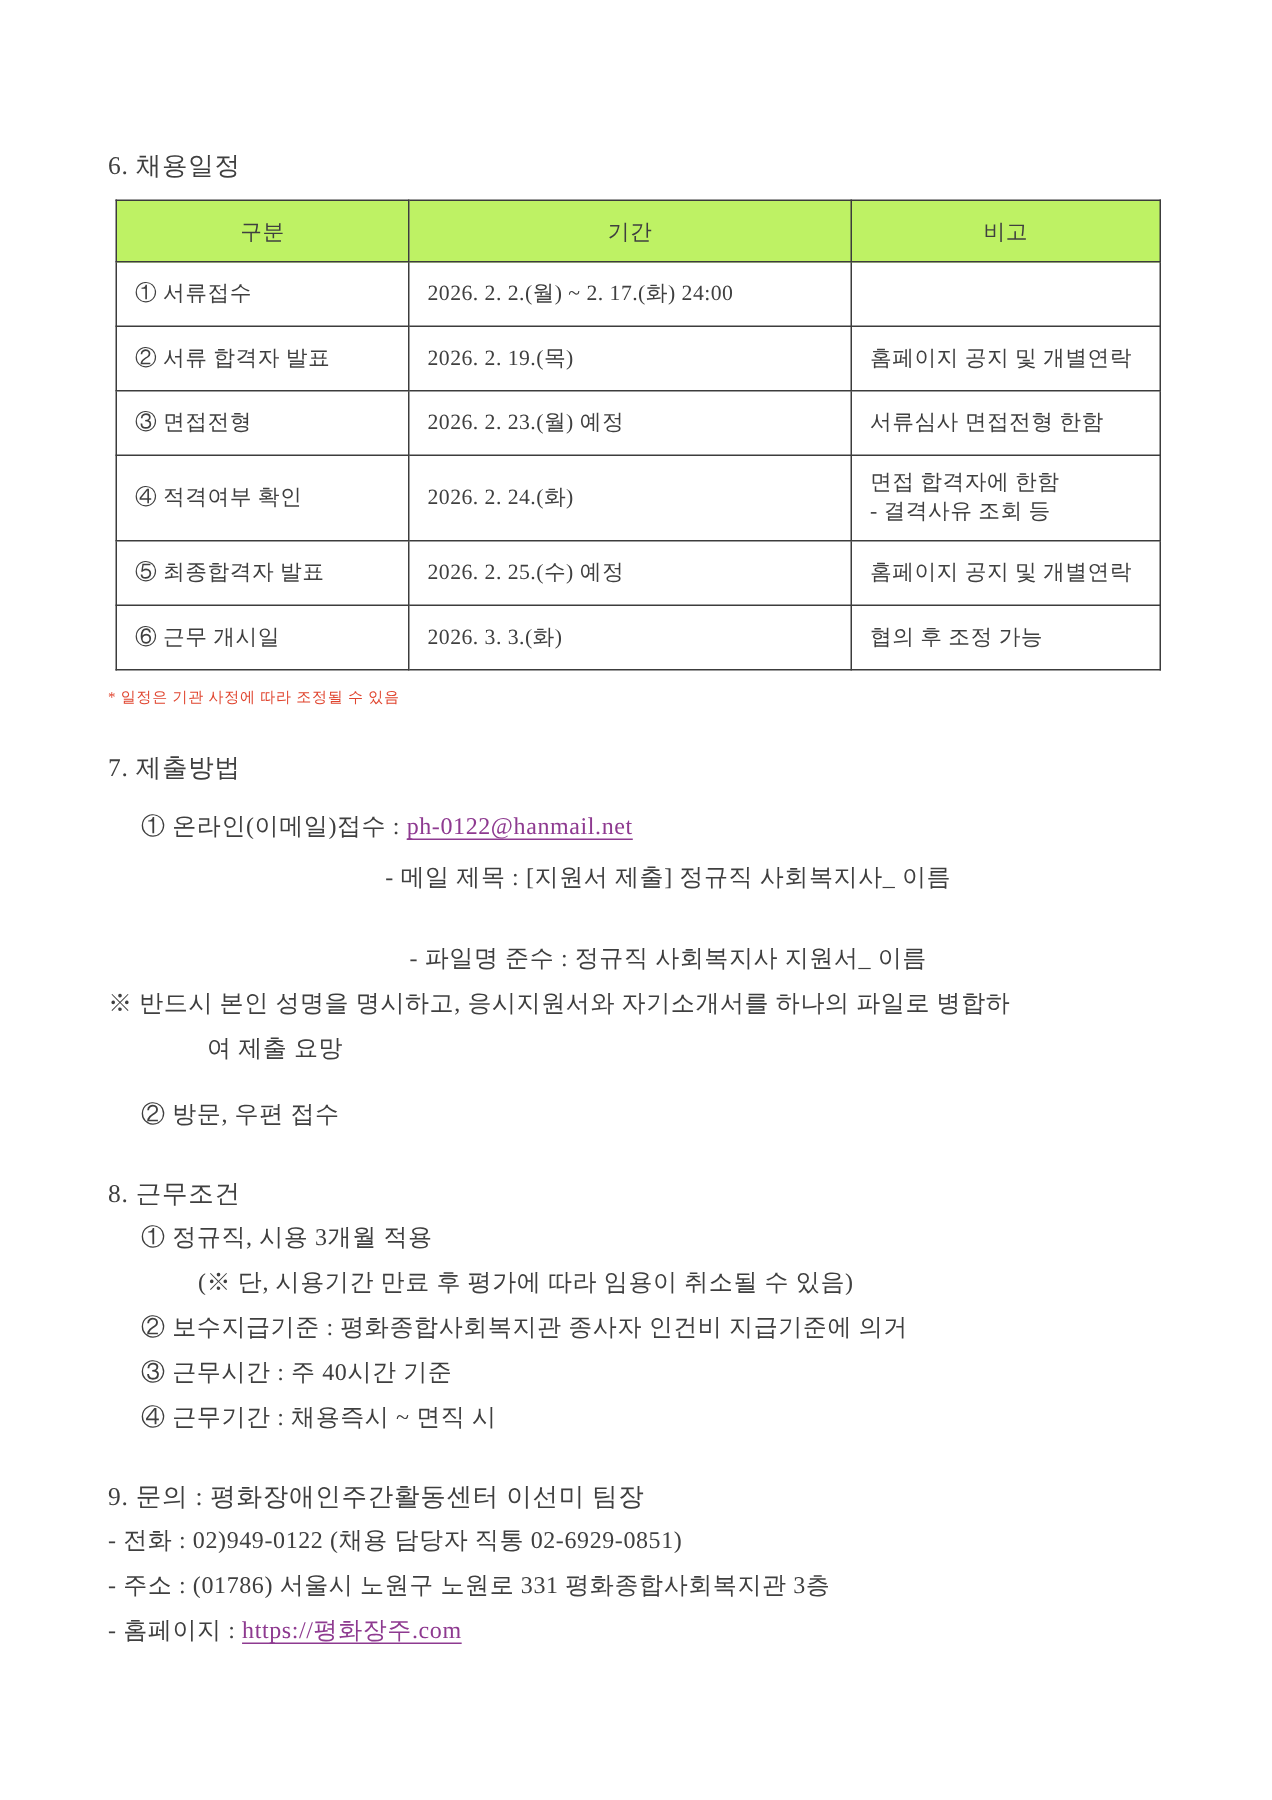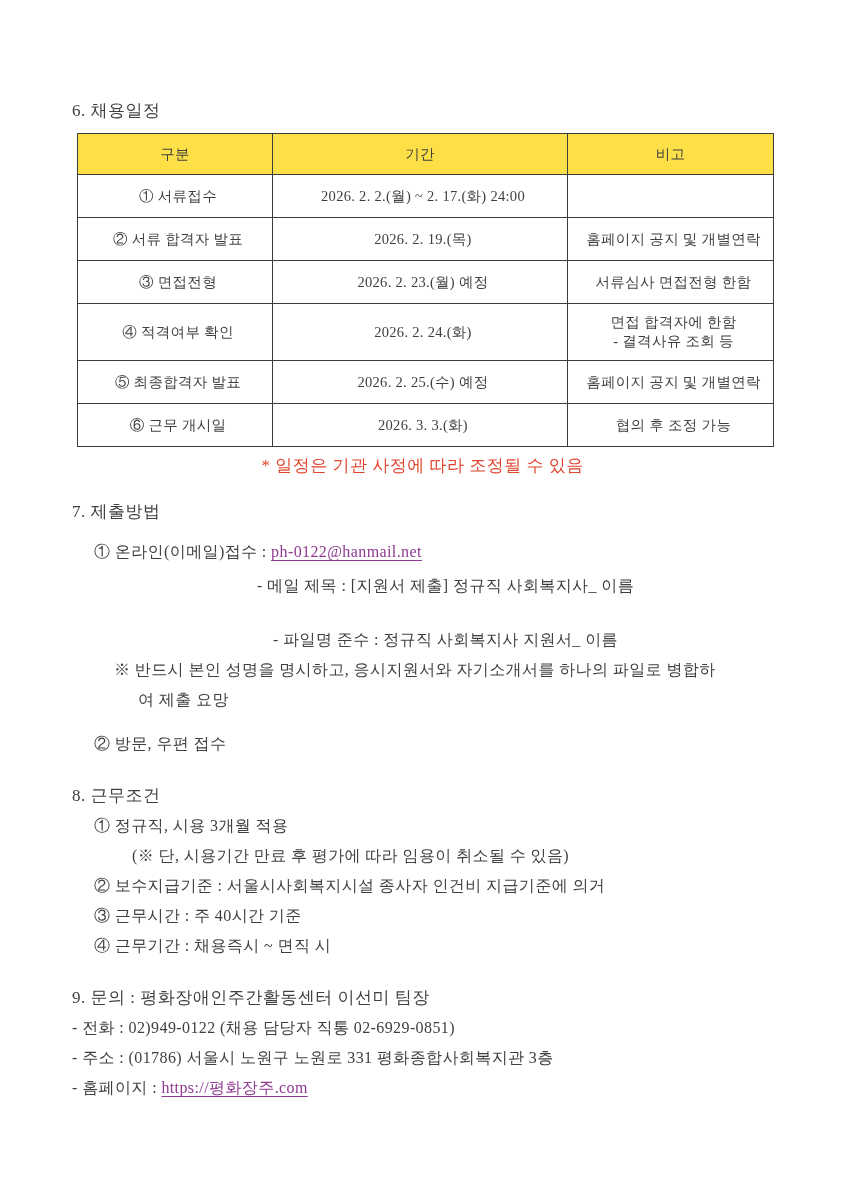--- a/index.html
+++ b/index.html
@@ -34,55 +34,55 @@
     margin: 11px 0 0 5px;
     table-layout: fixed;
   }
   table.schedule th, table.schedule td {
     border: 1.5px solid #3c3c3c;
     font-weight: normal;
     font-size: 14.5px;
     letter-spacing: 0.3px;
   }
   table.schedule th {
-    background: #fde047;
+    background: #bef264;
     height: 38px;
     text-align: center;
     vertical-align: middle;
   }
   table.schedule td {
     height: 38px;
     padding: 2px 6px 2px 12px;
     vertical-align: middle;
-    text-align: center;
+    text-align: left;
     white-space: pre-line;
     line-height: 19px;
   }
   col.c-cat  { width: 195px; }
   col.c-per  { width: 295px; }
   col.c-note { width: 206px; }
   tr.tall td { height: 52px; }
   
   .footnote {
     width: 701px;
     margin-top: 9px;
-    text-align: center;
+    text-align: left;
     color: #e0452f;
-    font-size: 17px;
+    font-size: 10px;
     line-height: 19px;
     letter-spacing: 0.5px;
   }
   
   .line {
     line-height: 30px;
     letter-spacing: 0.4px;
   }
   .ind1 { margin-left: 22px; }   
   .ind2 { margin-left: 46px; text-align: center; }   
-  .ind2b{ margin-left: 42px; }   
+  .ind2b{ }   
   .ind3 { margin-left: 66px; }   
   .ind4 { margin-left: 60px; }   
   .ind5 { }   
   .gap-lg { margin-top: 26px; }
   .gap-md { margin-top: 14px; }
   .gap-sm { margin-top: 4px; }
   .gap-blank { margin-top: 24px; }
   a.doclink {
     color: #8e3a90;
     text-underline-offset: 3px;
@@ -149,21 +149,21 @@
   <div class="line ind1 gap-md"><span>① 온라인(이메일)접수 : </span><a class="doclink" href="#">ph-0122@hanmail.net</a></div>
   <div class="line ind2 gap-sm">- 메일 제목 : [지원서 제출] 정규직 사회복지사_ 이름</div>
   <div class="line ind2 gap-blank">- 파일명 준수 : 정규직 사회복지사 지원서_ 이름</div>
   <div class="line ind2b">※ 반드시 본인 성명을 명시하고, 응시지원서와 자기소개서를 하나의 파일로 병합하</div>
   <div class="line ind3">여 제출 요망</div>
   <div class="line ind1 gap-md">② 방문, 우편 접수</div>
 
   <div class="sec-title gap-lg">8. 근무조건</div>
   <div class="line ind1 gap-sm">① 정규직, 시용 3개월 적용</div>
   <div class="line ind4">(※ 단, 시용기간 만료 후 평가에 따라 임용이 취소될 수 있음)</div>
-  <div class="line ind1">② 보수지급기준 : 서울시사회복지시설 종사자 인건비 지급기준에 의거</div>
+  <div class="line ind1">② 보수지급기준 : 평화종합사회복지관 종사자 인건비 지급기준에 의거</div>
   <div class="line ind1">③ 근무시간 : 주 40시간 기준</div>
   <div class="line ind1">④ 근무기간 : 채용즉시 ~ 면직 시</div>
 
   <div class="sec-title gap-lg">9. 문의 : 평화장애인주간활동센터 이선미 팀장</div>
   <div class="line ind5 gap-sm">- 전화 : 02)949-0122 (채용 담당자 직통 02-6929-0851)</div>
   <div class="line ind5">- 주소 : (01786) 서울시 노원구 노원로 331 평화종합사회복지관 3층</div>
   <div class="line ind5"><span>- 홈페이지 : </span><a class="doclink" href="#">https://평화장주.com</a></div>
 
 </div>
 

